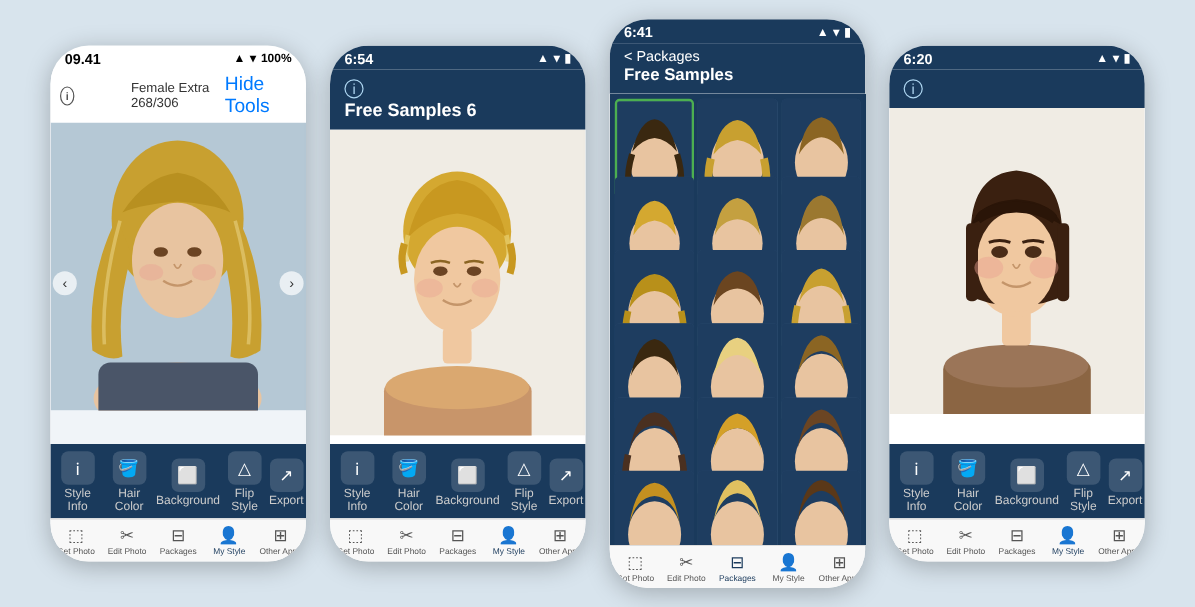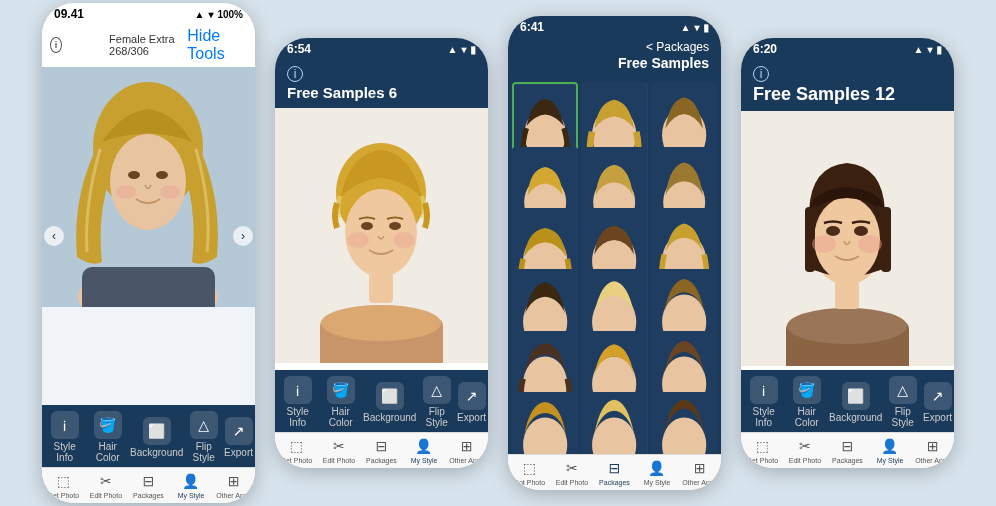--- a/index.html
+++ b/index.html
@@ -42,21 +42,21 @@
       font-size: 11px;
       font-weight: 600;
       color: #000;
       flex-shrink: 0;
       height: 20px;
     }
     .status-bar .time { font-size: 12px; font-weight: 700; }
     .status-icons { display: flex; gap: 4px; align-items: center; font-size: 10px; }
 
     
-    .phone1 { width: 213px; height: 500px; margin: 38px 6px; }
+    .phone1 { width: 213px; height: 430px; margin: 38px 6px; }
     .phone1 .status-bar { background: transparent; color: #000; }
 
     .screen1-header {
       background: rgba(255,255,255,0.9);
       padding: 4px 8px;
       display: flex;
       justify-content: space-between;
       align-items: center;
       font-size: 11px;
       flex-shrink: 0;
@@ -158,21 +158,20 @@
       font-weight: bold;
     }
 
     
     .phone3 { width: 213px; height: 474px; margin: 38px 6px; }
 
     .screen3-header {
       background: #1a3a5c;
       padding: 4px 12px 6px;
       flex-shrink: 0;
-      text-align: right;
     }
     .back-btn { color: #fff; font-size: 12px; cursor: pointer; }
     .screen3-title { color: #fff; font-size: 14px; font-weight: bold; }
 
     .hairstyle-grid {
       flex: 1;
       background: #1a3a5c;
       overflow-y: auto;
       padding: 4px;
       display: grid;
@@ -638,21 +637,20 @@
         <div class="status-icons">
           <span>▲</span>
           <span>▾</span>
           <span>▮</span>
         </div>
       </div>
       <div class="screen4-header">
         <div style="display:flex;align-items:center;gap:6px;margin-bottom:2px;">
           <span style="color:#aed6f1;font-size:12px;border:1px solid #aed6f1;border-radius:50%;width:16px;height:16px;display:flex;align-items:center;justify-content:center;">i</span>
         </div>
-        <span class="screen4-title">Free Samples 12</span>
       </div>
 
       <div style="flex:1;position:relative;overflow:hidden;">
         <svg width="213" height="255" viewBox="0 0 213 255" style="display:block;">
           <rect width="213" height="255" fill="#f0ece4"></rect>
 
           <rect x="45" y="210" width="123" height="60" rx="8" fill="#8b6543"></rect>
           <ellipse cx="106" cy="215" rx="60" ry="18" fill="#9b7558"></ellipse>
 
           <rect x="94" y="168" width="24" height="30" rx="4" fill="#f0c8a0"></rect>

